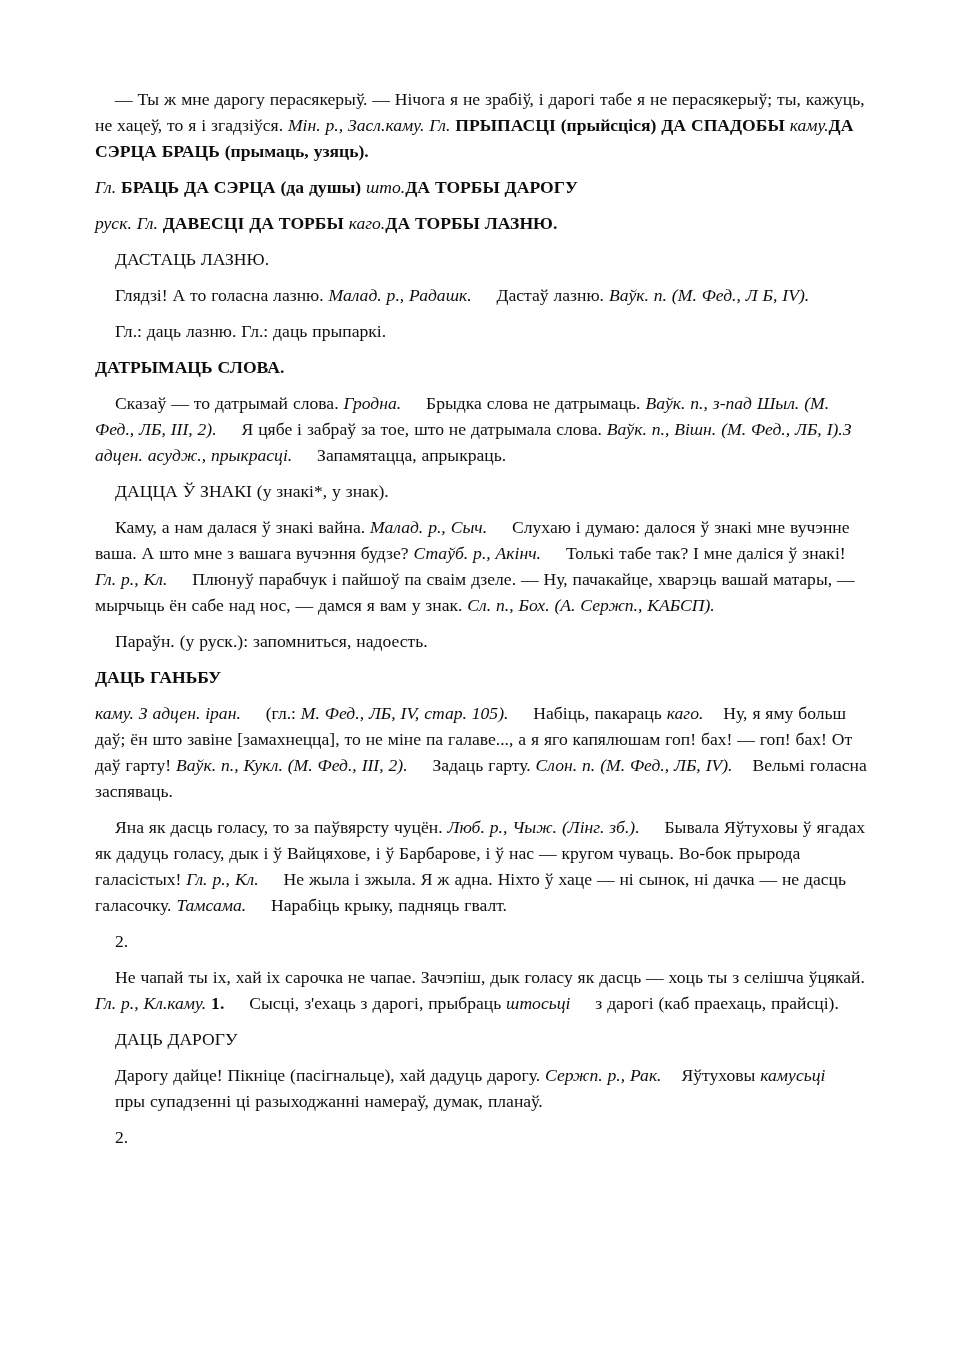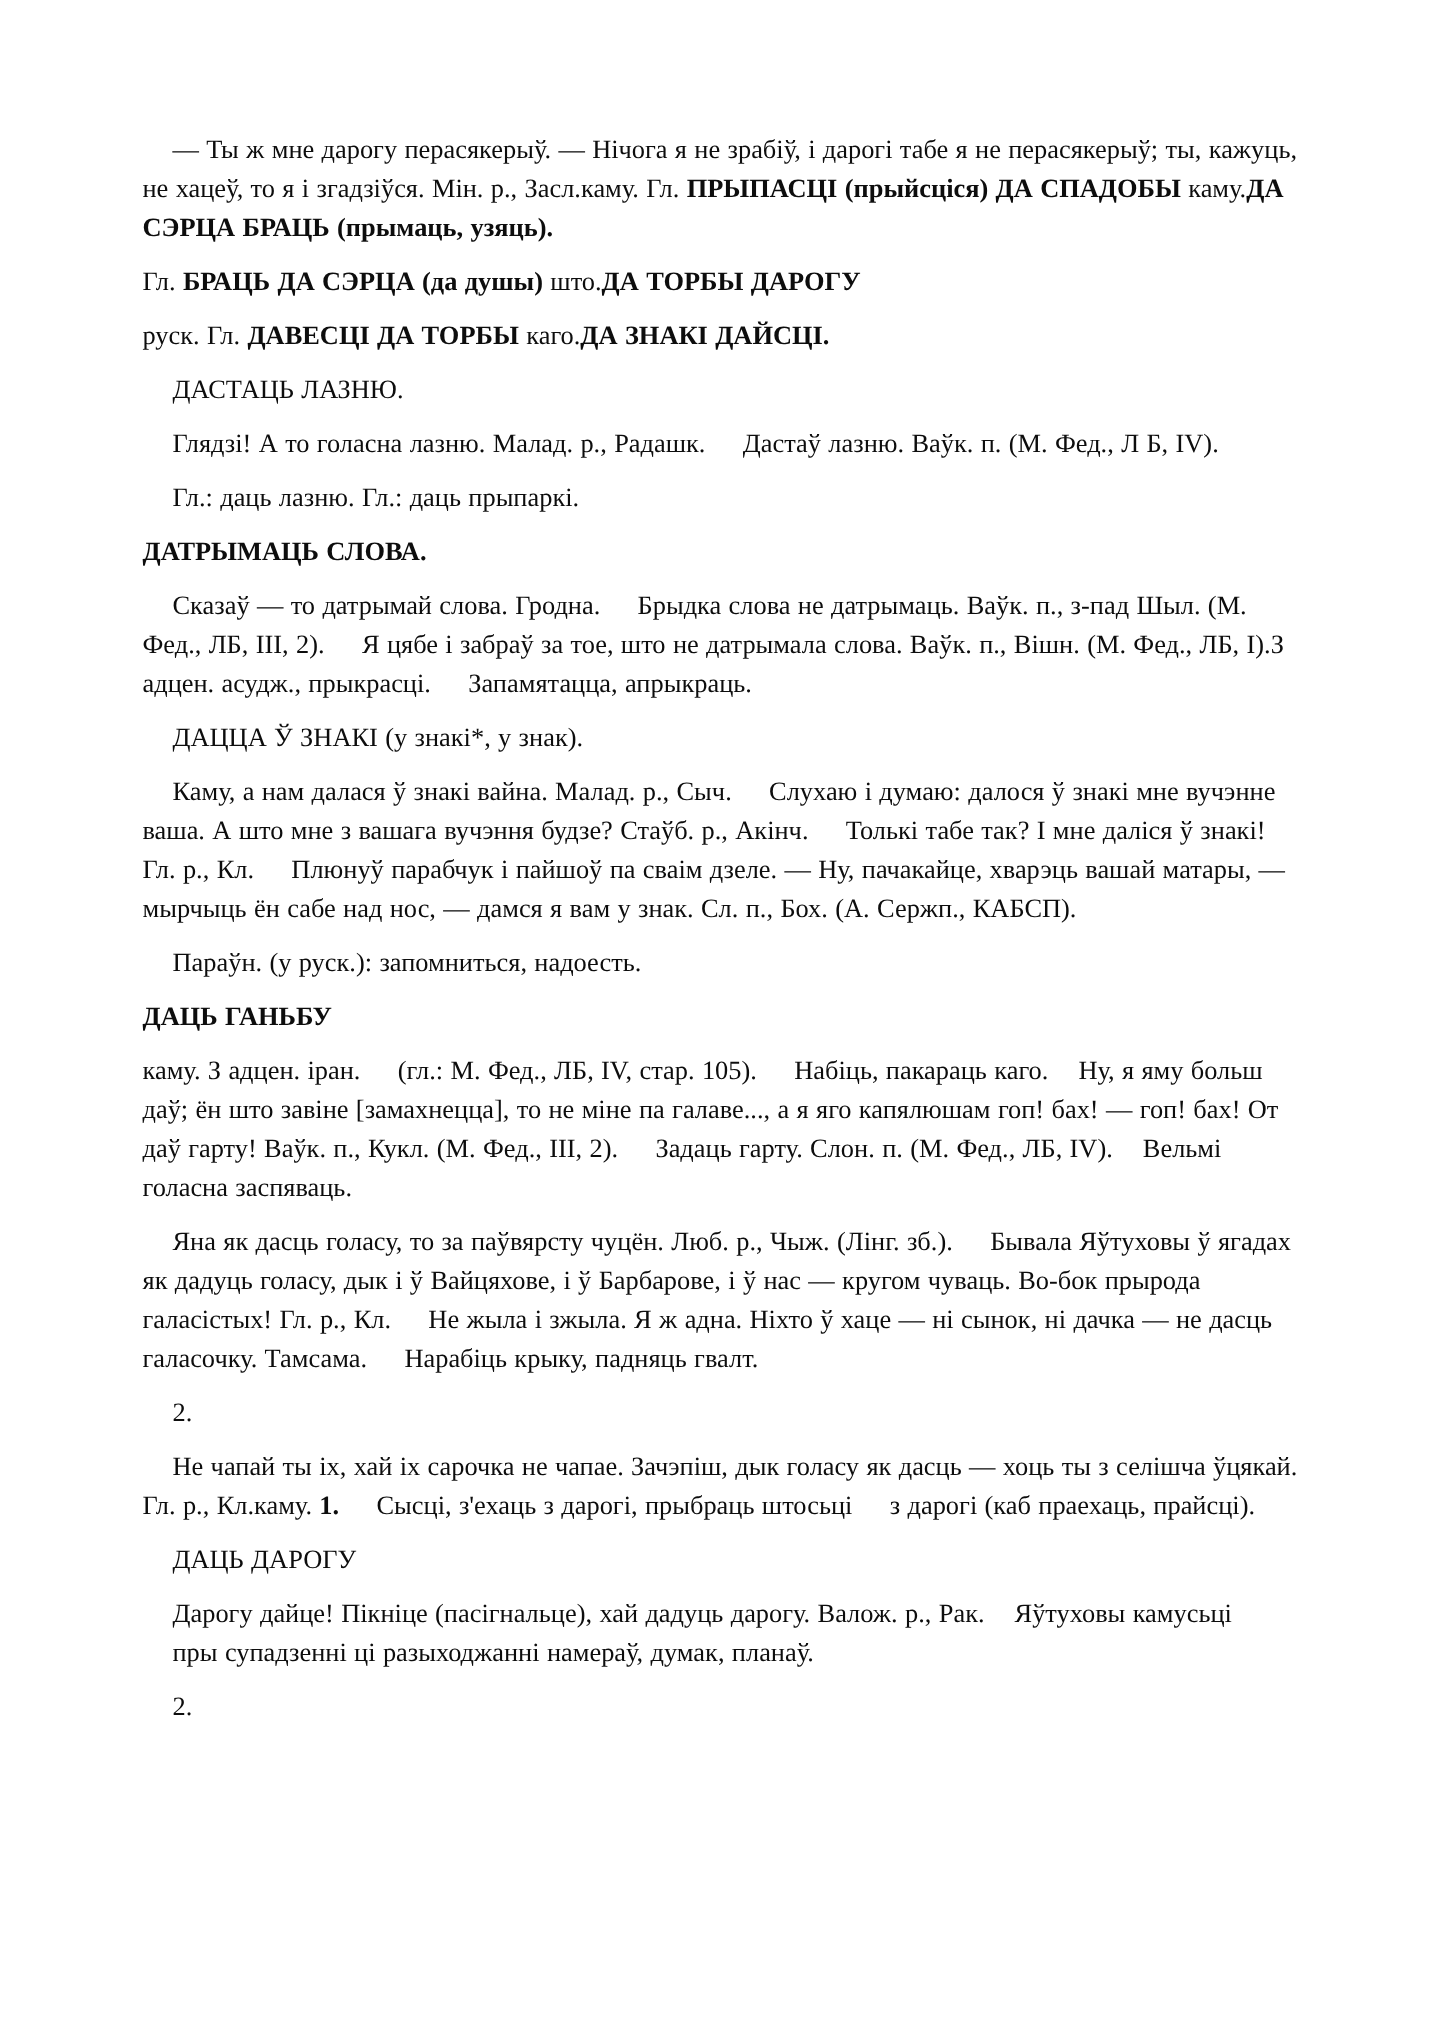--- a/index.html
+++ b/index.html
@@ -20,39 +20,39 @@
     padding: 86px 92px 40px 95px;
   }
   #doc p {
     margin: 0 0 10px 0;
     font-size: 17.6px;
     line-height: 26px;
     text-align: left;
     word-spacing: 0.5px;
   }
   .r-n  { font-style: normal;  font-weight: normal; margin-left: 20px; }
-  .r-i  {  font-weight: normal; text-align: right; }
+  .r-i  { font-style: italic;  font-weight: normal; text-align: right; }
   .r-b  { font-style: normal;  font-weight: bold;  }
 </style>
 </head>
 <body style="background: rgb(255, 255, 255); color: rgb(13, 13, 13);">
 
 <main id="doc">
     <p><span class="r-n">— Ты ж мне дарогу перасякерыў. — Нічога я не зрабіў, і дарогі табе я не перасякерыў; ты, кажуць, не хацеў, то я і згадзіўся. </span><span class="r-i">Мін. р., Засл.каму. Гл. </span><span class="r-b">ПРЫПАСЦІ (прыйсціся) ДА СПАДОБЫ </span><span class="r-i">каму.</span><span class="r-b">ДА СЭРЦА БРАЦЬ (прымаць, узяць).</span></p>
     <p><span class="r-i">Гл. </span><span class="r-b">БРАЦЬ ДА СЭРЦА (да душы) </span><span class="r-i">што.</span><span class="r-b">ДА ТОРБЫ ДАРОГУ</span></p>
-    <p><span class="r-i">руск. Гл. </span><span class="r-b">ДАВЕСЦІ ДА ТОРБЫ </span><span class="r-i">каго.</span><span class="r-b">ДА ЗНАКІ ДАЙСЦІ.</span></p>
+    <p><span class="r-i">руск. Гл. </span><span class="r-b">ДАВЕСЦІ ДА ТОРБЫ </span><span class="r-i">каго.</span><span class="r-b">ДА ТОРБЫ ЛАЗНЮ.</span></p>
     <p><span class="r-n">ДАСТАЦЬ ЛАЗНЮ.</span></p>
     <p><span class="r-n">Глядзі! А то голасна лазню. </span><span class="r-i">Малад. р., Радашк. </span><span class="r-n">Дастаў лазню. </span><span class="r-i">Ваўк. п. (М. Фед., Л Б, IV).</span></p>
     <p><span class="r-n">Гл.: даць лазню. Гл.: даць прыпаркі.</span></p>
     <p><span class="r-b">ДАТРЫМАЦЬ СЛОВА.</span></p>
     <p><span class="r-n">Сказаў — то датрымай слова. </span><span class="r-i">Гродна. </span><span class="r-n">Брыдка слова не датрымаць. </span><span class="r-i">Ваўк. п., з-пад Шыл. (М. Фед., ЛБ, III, 2). </span><span class="r-n">Я цябе і забраў за тое, што не датрымала слова. </span><span class="r-i">Ваўк. п., Вішн. (М. Фед., ЛБ, І).З адцен. асудж., прыкрасці. </span><span class="r-n">Запамятацца, апрыкраць.</span></p>
     <p><span class="r-n">ДАЦЦА Ў ЗНАКІ (у знакі*, у знак).</span></p>
     <p><span class="r-n">Каму, а нам далася ў знакі вайна. </span><span class="r-i">Малад. р., Сыч. </span><span class="r-n">Слухаю і думаю: далося ў знакі мне вучэнне ваша. А што мне з вашага вучэння будзе? </span><span class="r-i">Стаўб. р., Акінч. </span><span class="r-n">Толькі табе так? І мне даліся ў знакі! </span><span class="r-i">Гл. р., Кл. </span><span class="r-n">Плюнуў парабчук і пайшоў па сваім дзеле. — Ну, пачакайце, хварэць вашай матары, — мырчыць ён сабе над нос, — дамся я вам у знак. </span><span class="r-i">Сл. п., Бох. (А. Сержп., КАБСП).</span></p>
     <p><span class="r-n">Параўн. (у руск.): запомниться, надоесть.</span></p>
     <p><span class="r-b">ДАЦЬ ГАНЬБУ</span></p>
     <p><span class="r-i">каму. З адцен. іран. </span><span class="r-n">(гл.: </span><span class="r-i">М. Фед., ЛБ, IV, стар. 105). </span><span class="r-n">Набіць, пакараць </span><span class="r-i">каго.</span><span class="r-n">Ну, я яму больш даў; ён што завіне [замахнецца], то не міне па галаве..., а я яго капялюшам гоп! бах! — гоп! бах! От даў гарту! </span><span class="r-i">Ваўк. п., Кукл. (М. Фед., III, 2). </span><span class="r-n">Задаць гарту. </span><span class="r-i">Слон. п. (М. Фед., ЛБ, IV).</span><span class="r-n">Вельмі голасна заспяваць.</span></p>
     <p><span class="r-n">Яна як дасць голасу, то за паўвярсту чуцён. </span><span class="r-i">Люб. р., Чыж. (Лінг. зб.). </span><span class="r-n">Бывала Яўтуховы ў ягадах як дадуць голасу, дык і ў Вайцяхове, і ў Барбарове, і ў нас — кругом чуваць. Во-бок прырода галасістых! </span><span class="r-i">Гл. р., Кл. </span><span class="r-n">Не жыла і зжыла. Я ж адна. Ніхто ў хаце — ні сынок, ні дачка — не дасць галасочку. </span><span class="r-i">Тамсама. </span><span class="r-n">Нарабіць крыку, падняць гвалт.</span></p>
     <p><span class="r-n">2.</span></p>
     <p><span class="r-n">Не чапай ты іх, хай іх сарочка не чапае. Зачэпіш, дык голасу як дасць — хоць ты з селішча ўцякай. </span><span class="r-i">Гл. р., Кл.каму. </span><span class="r-b">1. </span><span class="r-n">Сысці, з'ехаць з дарогі, прыбраць </span><span class="r-i">штосьці </span><span class="r-n">з дарогі (каб праехаць, прайсці).</span></p>
     <p><span class="r-n">ДАЦЬ ДАРОГУ</span></p>
-    <p><span class="r-n">Дарогу дайце! Пікніце (пасігнальце), хай дадуць дарогу. </span><span class="r-i">Валож. р., Рак.</span><span class="r-n">Яўтуховы </span><span class="r-i">камусьці </span><span class="r-n">пры супадзенні ці разыходжанні намераў, думак, планаў.</span></p>
+    <p><span class="r-n">Дарогу дайце! Пікніце (пасігнальце), хай дадуць дарогу. </span><span class="r-i">Сержп. р., Рак.</span><span class="r-n">Яўтуховы </span><span class="r-i">камусьці </span><span class="r-n">пры супадзенні ці разыходжанні намераў, думак, планаў.</span></p>
     <p><span class="r-n">2.</span></p>
   </main>
 
 </body></html>

